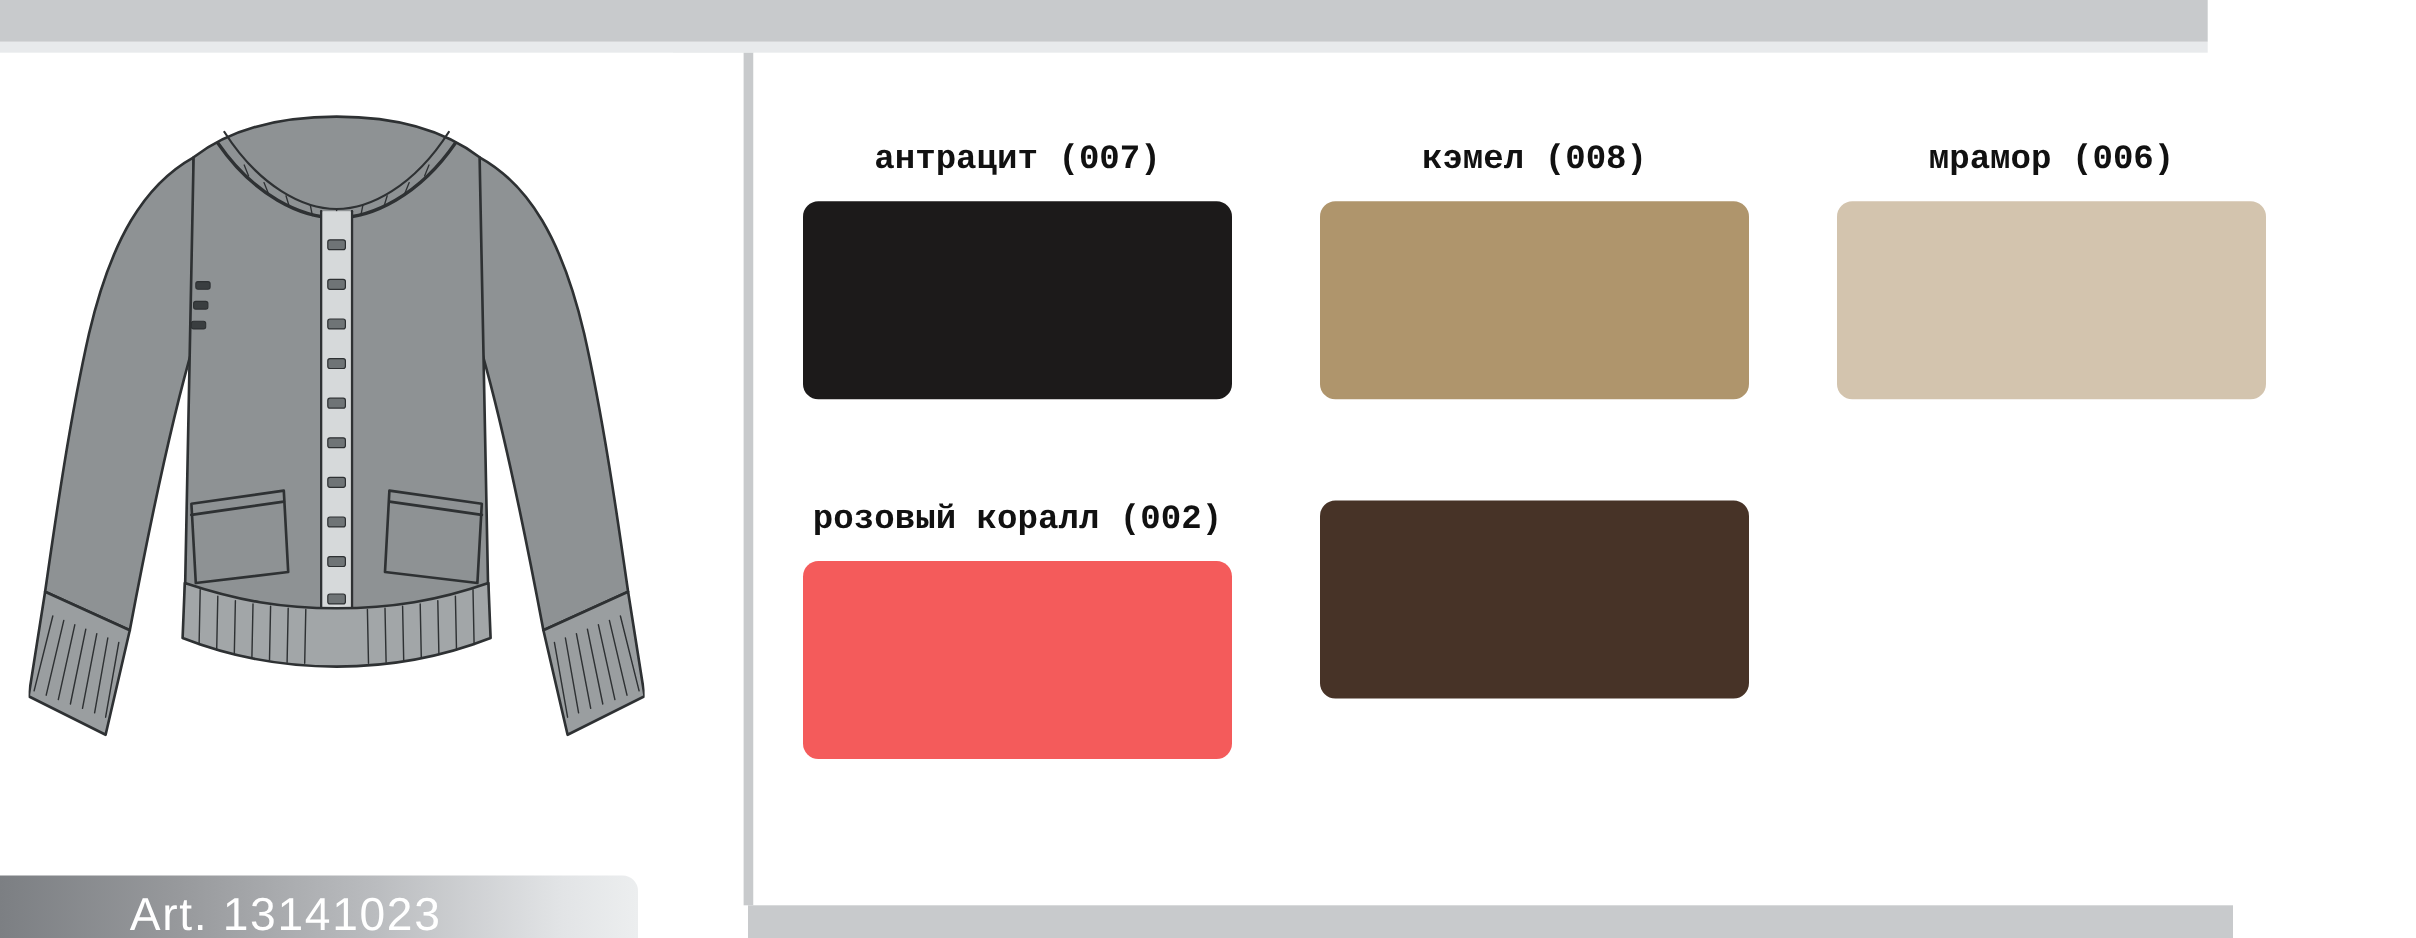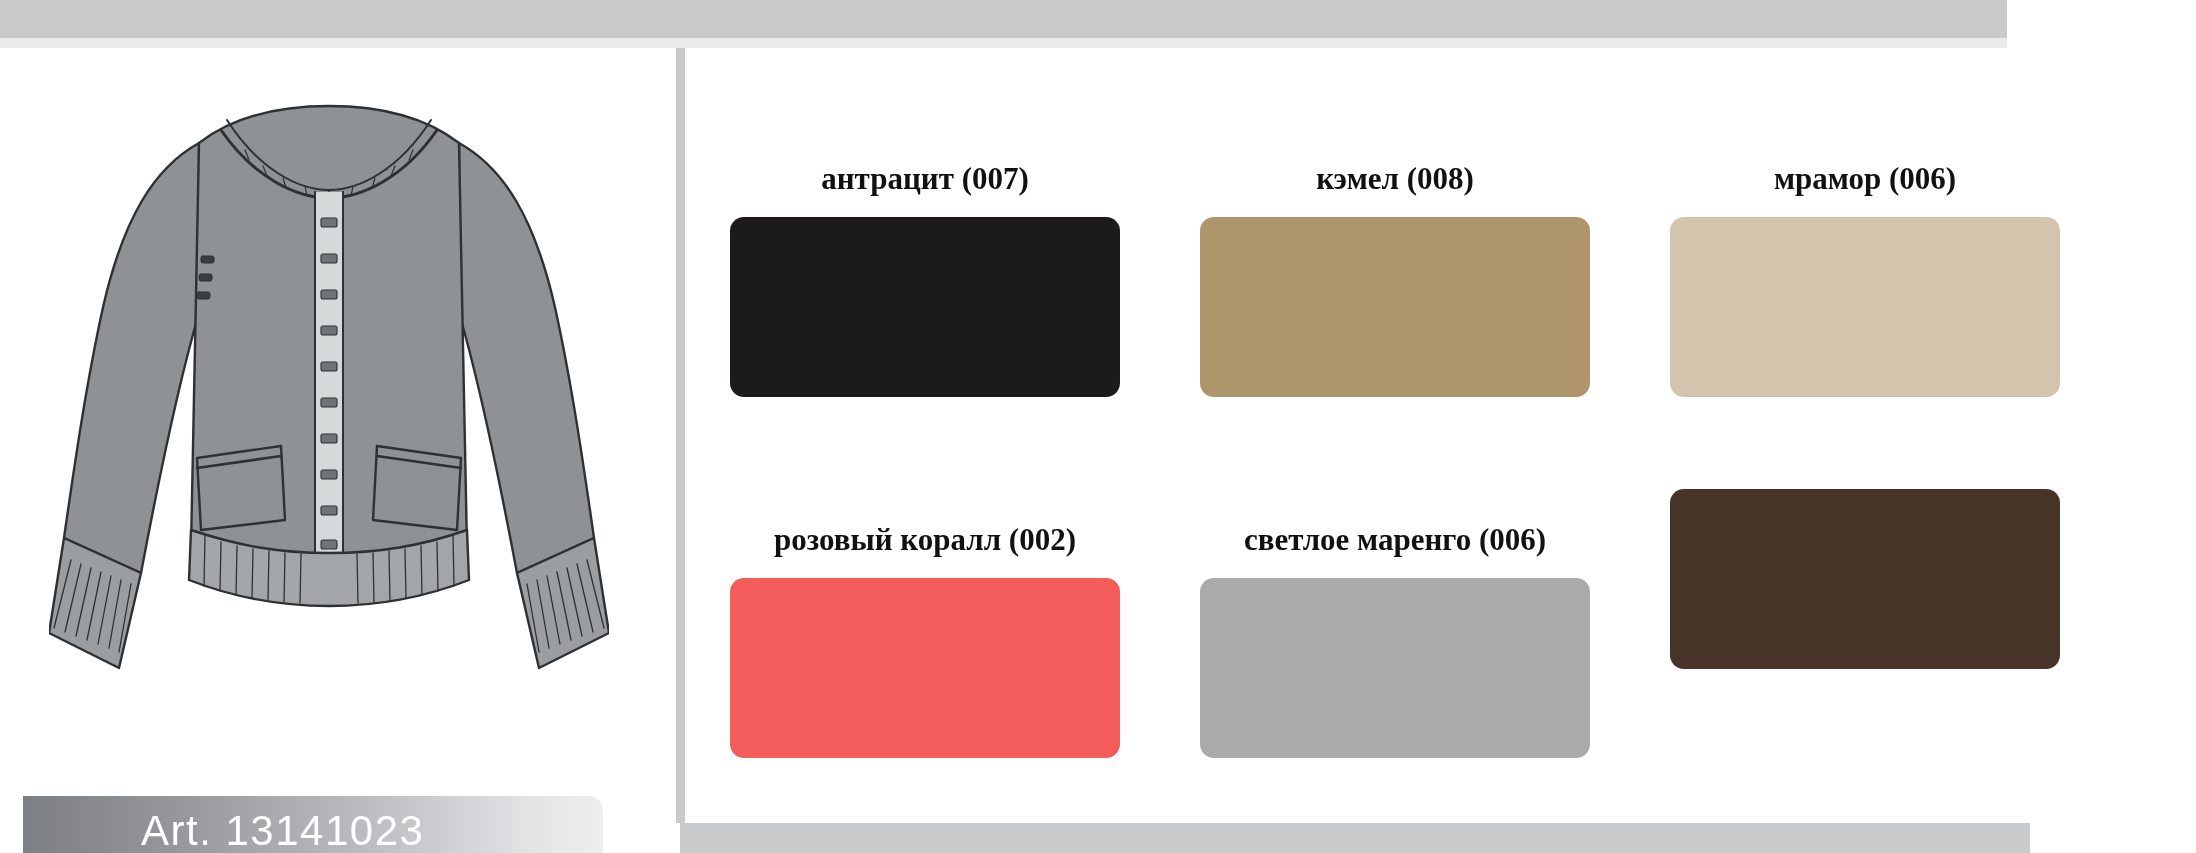--- a/index.html
+++ b/index.html
@@ -24,21 +24,20 @@
   
   #bottom-bar{
     position:absolute;left:680px;top:823px;width:1350px;height:30px;
     background:#c8cacc;
   }
 
   
   #product-panel{
     position:absolute;left:0;top:48px;width:612px;height:805px;
     background:#ffffff;
-    margin-left:23px;
   }
   #product-image-wrap{
     position:absolute;left:0;top:0;width:612px;height:700px;
     display:flex;align-items:center;justify-content:center;
     overflow:hidden;
   }
   #product-image-wrap svg{display:block;}
 
   #art-bar{
     position:absolute;left:0;top:748px;width:580px;height:70px;
@@ -76,22 +75,21 @@
   }
   .swatch-cell{
     display:flex;flex-direction:column;align-items:center;
   }
   .swatch-label{
     font-size:31px;
     color:#111111;
     font-weight:700;
     margin-bottom:20px;
     white-space:nowrap;
-    font-family:Liberation Serif, serif;
-    margin-top:33px;
+    font-family:Liberation Mono, monospace;
   }
   .swatch-chip{
     width:100%;
     height:180px;
     border-radius:14px;
   }
 </style>
 </head>
 <body>
 
@@ -222,24 +220,20 @@
     <div class="swatch-cell">
       <div class="swatch-label">мрамор (006)</div>
       <div class="swatch-chip" style="background-color: rgb(211, 196, 174);"></div>
     </div>
 
     <div class="swatch-cell">
       <div class="swatch-label">розовый коралл (002)</div>
       <div class="swatch-chip" style="background-color: rgb(244, 91, 91);"></div>
     </div>
 
-    <div class="swatch-cell">
-      <div class="swatch-label">светлое маренго (006)</div>
-      <div class="swatch-chip" style="background-color: rgb(170, 170, 170);"></div>
-    </div>
 
     <div class="swatch-cell">
       <div class="swatch-chip" style="background-color: rgb(71, 51, 39);"></div>
     </div>
 
   </div>
 </div>
 
 <div id="bottom-bar"></div>
 

